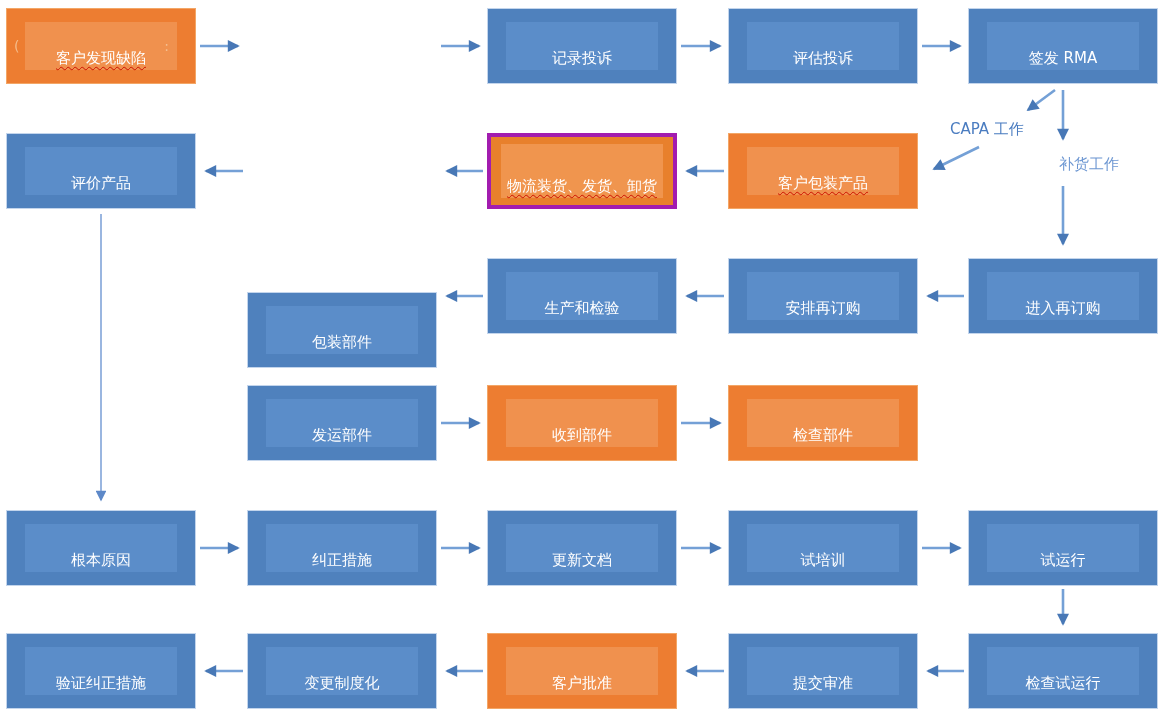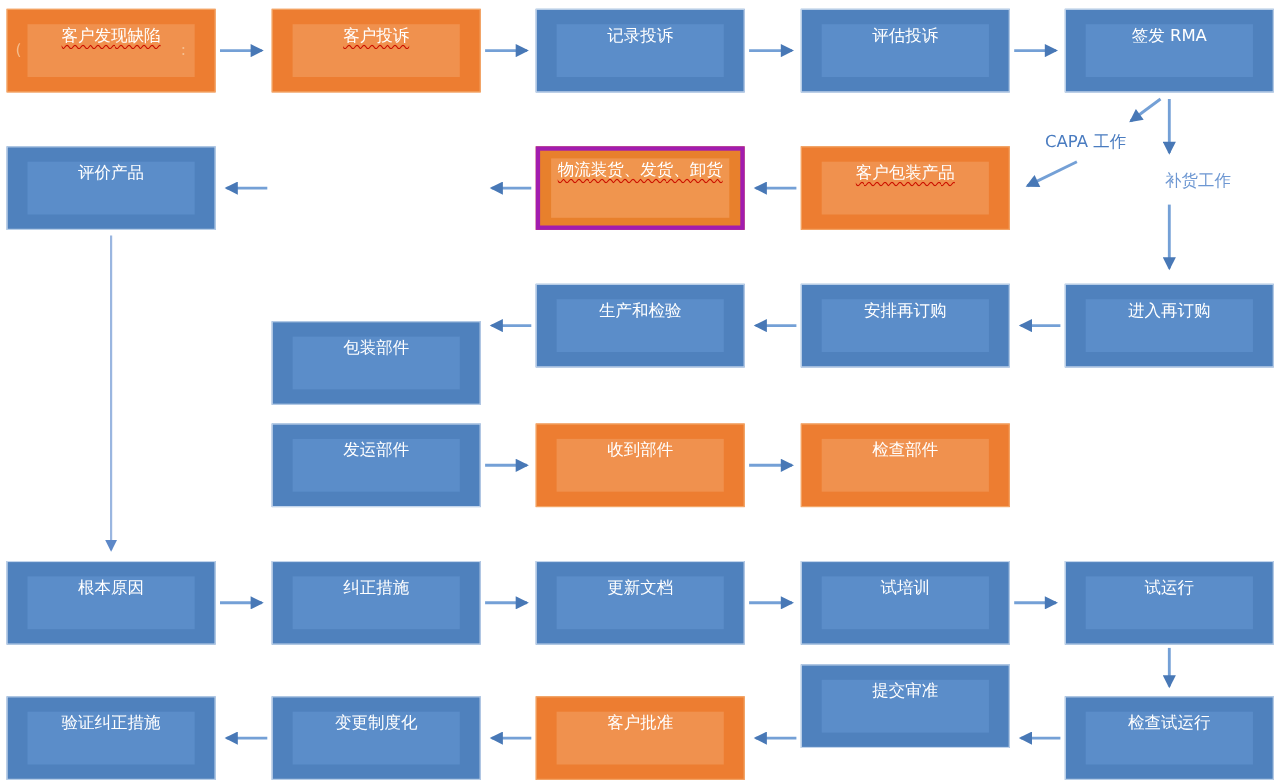--- a/index.html
+++ b/index.html
@@ -12,21 +12,21 @@
   svg.arrows{position:absolute;left:0;top:0;width:1166px;height:713px;pointer-events:none;}
 
   .node{
     position:absolute;width:190px;height:76px;box-sizing:border-box;
     border:1px solid transparent;
   }
   .node.blue{background:#4f81bd;border-color:#c3d5ec;}
   .node.orange{background:#ed7d31;border-color:#f3a666;}
   .node .inner{
     position:absolute;left:18px;right:18px;top:13px;bottom:13px;
-    display:flex;align-items:flex-start;justify-content:center;text-align:center;
+    display:flex;align-items:flex-end;justify-content:center;text-align:center;
     color:#ffffff;font-size:15px;line-height:1.45;
   }
   .node.blue .inner{background:#5b8dc9;}
   .node.orange .inner{background:#f0914e;}
 
   
   .node.sel{
     background:#e8802c;border:4px solid #a21caf;
   }
   .node.sel .inner{
@@ -58,21 +58,21 @@
   .n0{left:6px;top:8px;}   .n1{left:247px;top:8px;}  .n2{left:487px;top:8px;}
   .n3{left:728px;top:8px;} .n4{left:968px;top:8px;}
   .n5{left:6px;top:133px;} .n6{left:247px;top:133px;}.n7{left:487px;top:133px;}
   .n8{left:728px;top:133px;}
   .n9{left:247px;top:244px;margin-top:48px;}.n10{left:487px;top:258px;}.n11{left:728px;top:258px;}
   .n12{left:968px;top:258px;}
   .n13{left:247px;top:385px;}.n14{left:487px;top:385px;}.n15{left:728px;top:385px;}
   .n16{left:6px;top:510px;}.n17{left:247px;top:510px;}.n18{left:487px;top:510px;}
   .n19{left:728px;top:510px;}.n20{left:968px;top:510px;}
   .n21{left:6px;top:633px;}.n22{left:247px;top:633px;}.n23{left:487px;top:633px;padding-left:33px;}
-  .n24{left:728px;top:604px;}.n25{left:968px;top:633px;}
+  .n24{left:728px;top:633px;}.n25{left:968px;top:633px;}
 </style>
 </head>
 <body>
 
 <div class="canvas">
 
   <svg class="arrows" viewBox="0 0 1166 713" xmlns="http://www.w3.org/2000/svg">
     <defs>
       <marker id="mh" viewBox="0 0 10 10" refX="8.5" refY="5" markerWidth="5" markerHeight="4.6" orient="auto-start-reverse">
         <path d="M0,0 L10,5 L0,10 z" fill="#4878b6"></path>
@@ -120,25 +120,20 @@
     <line x1="101" y1="214" x2="101" y2="500" stroke="#9ab6e0" stroke-width="2" marker-end="url(#mhl)"></line>
   </svg>
 
   <div class="node orange n0">
     <span class="faint-mark pre">(</span>
     <div class="inner squiggle">
         <span class="lbl">客户发现缺陷</span>
       </div>
     <span class="faint-mark suf">:</span>
   </div>
-  <div class="node orange n1">
-    <div class="inner squiggle">
-        <span class="lbl">客户投诉</span>
-      </div>
-  </div>
   <div class="node blue n2">
     <div class="inner">
         <span class="lbl">记录投诉</span>
       </div>
   </div>
   <div class="node blue n3">
     <div class="inner">
         <span class="lbl">评估投诉</span>
       </div>
   </div>

